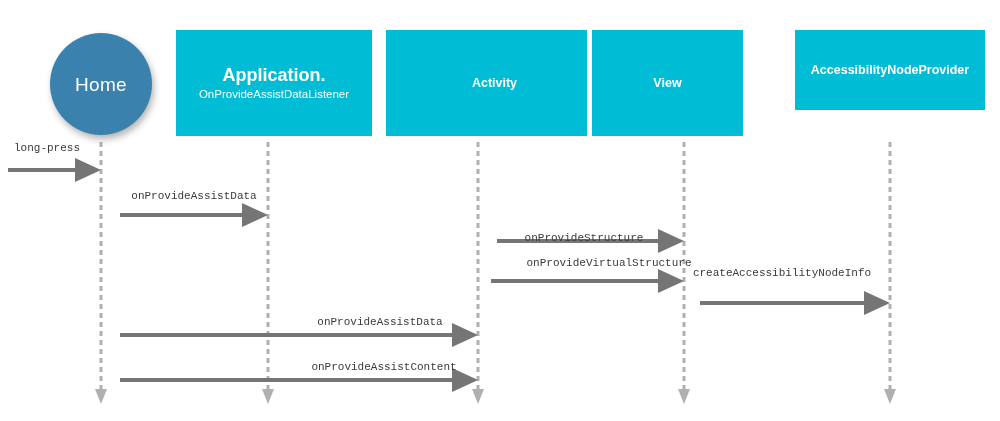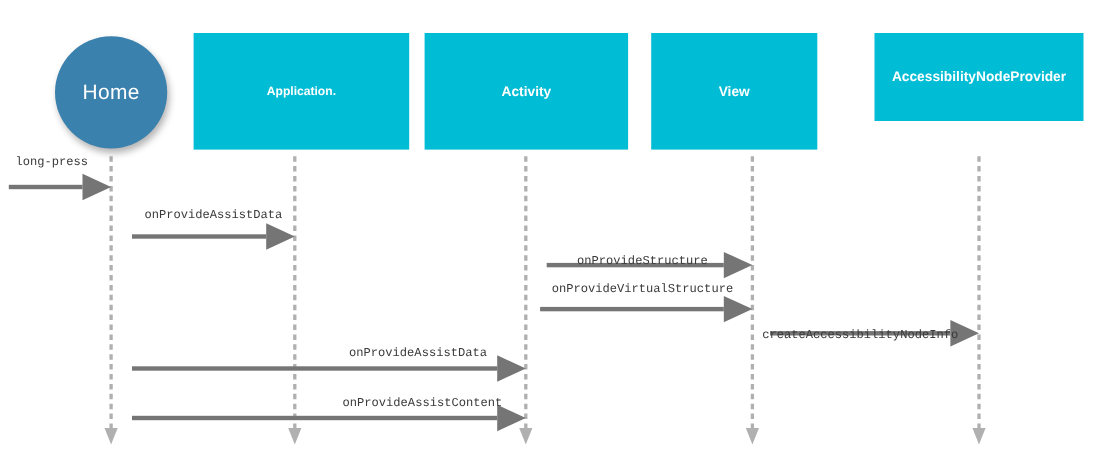--- a/index.html
+++ b/index.html
@@ -52,21 +52,21 @@
     text-align: center;
   }
   .participant .p-text {
     color: #ffffff;
     font-size: 11.5px;
     line-height: 1.28;
     padding: 0 6px;
   }
   .participant .p-text .p-strong {
     font-weight: bold;
-    font-size: 11px;
+    font-size: 18px;
   }
   .participant .p-text .p-sub {
     font-weight: 400;
     font-size: 11.5px;
   }
   .participant.single .p-text {
     font-weight: bold;
     font-size: 12.5px;
   }
   
@@ -138,36 +138,36 @@
         <path d="M 452 368 L 478 380 L 452 392 Z" fill="#757575"></path>
       </g>
     </svg>
 
   <div class="actor-circle" id="actor-node" style="left: 50px; top: 33px; width: 102px; height: 102px; background: rgb(59, 129, 173);">
     <span class="actor-label">Home</span>
   </div>
 
   <div id="participants-container">
       <div class="participant" style="left: 176px; top: 30px; width: 196px; height: 106px; background: rgb(0, 188, 212);">
-        <div class="p-text"><span class="p-strong">Application.</span><br></div>
+        <div class="p-text"><span class="p-strong">Application.</span><br><span class="p-sub">OnProvideAssistDataListener</span></div>
       </div>
-      <div class="participant single" style="left: 386px; top: 30px; width: 185px; height: 106px; background: rgb(0, 188, 212);">
+      <div class="participant single" style="left: 386px; top: 30px; width: 185px; height: 106px; background: rgb(0, 188, 212); padding-left: 16px;">
         <div class="p-text">Activity</div>
       </div>
       <div class="participant single" style="left: 592px; top: 30px; width: 151px; height: 106px; background: rgb(0, 188, 212);">
         <div class="p-text">View</div>
       </div>
       <div class="participant single" style="left: 795px; top: 30px; width: 190px; height: 80px; background: rgb(0, 188, 212);">
         <div class="p-text">AccessibilityNodeProvider</div>
       </div>
     </div>
 
   <div id="labels-container">
       <div class="msg-label left-anchor" style="left: 14px; top: 143px; color: rgb(58, 58, 58);">long-press</div>
       <div class="msg-label" style="left: 194px; top: 191px; color: rgb(58, 58, 58);">onProvideAssistData</div>
       <div class="msg-label" style="left: 584px; top: 233px; color: rgb(58, 58, 58);">onProvideStructure</div>
-      <div class="msg-label" style="left: 584px; top: 258px; color: rgb(58, 58, 58);">onProvideVirtualStructure</div>
-      <div class="msg-label" style="left: 782px; top: 300px; color: rgb(58, 58, 58);">createAccessibilityNodeInfo</div>
+      <div class="msg-label" style="left: 609px; top: 258px; color: rgb(58, 58, 58);">onProvideVirtualStructure</div>
+      <div class="msg-label" style="left: 782px; top: 268px; color: rgb(58, 58, 58);">createAccessibilityNodeInfo</div>
       <div class="msg-label" style="left: 380px; top: 317px; color: rgb(58, 58, 58);">onProvideAssistData</div>
       <div class="msg-label" style="left: 384px; top: 362px; color: rgb(58, 58, 58);">onProvideAssistContent</div>
     </div>
 
 </div>
 
 </body></html>

